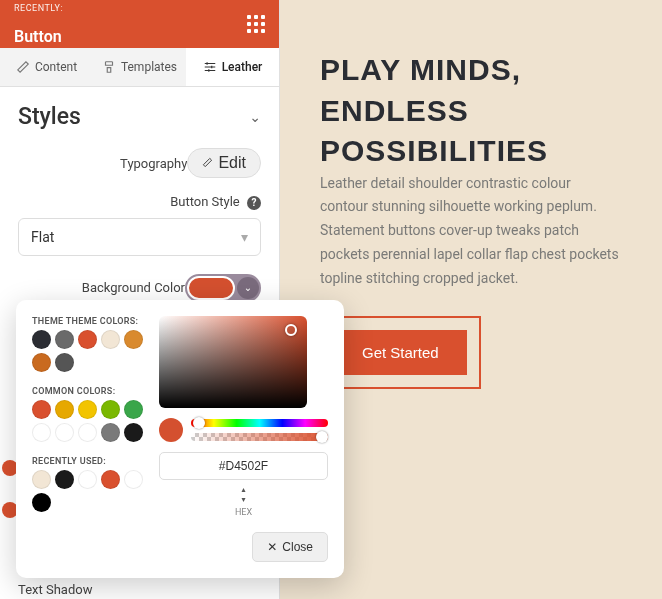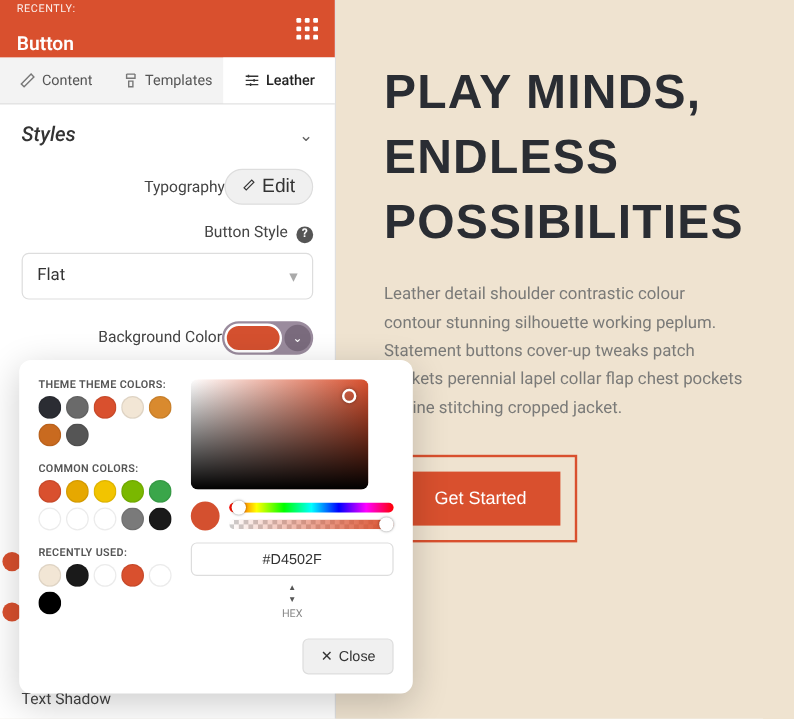--- a/index.html
+++ b/index.html
@@ -10,34 +10,34 @@
 .header-text .editing { font-size: 9px; letter-spacing: 0.5px; opacity: 0.9; font-weight: 400; }
 .header-text .element { font-size: 16px; font-weight: 600; margin-top: 14px; }
 .grid-icon { display: grid; grid-template-columns: repeat(3, 4px); grid-template-rows: repeat(3, 4px); gap: 3px; }
 .grid-icon span { background: #fff; width: 4px; height: 4px; border-radius: 1px; }
 .tabs { display: flex; background: #f3f3f3; border-bottom: 1px solid #e0e0e0; }
 .tab { flex: 1; padding: 12px 6px; font-size: 12px; color: #555; display: flex; align-items: center; justify-content: center; gap: 5px; cursor: pointer; }
 .tab.active { background: #fff; color: #222; font-weight: 500; }
 .tab-icon { width: 14px; height: 14px; display: inline-flex; }
 .panel { padding: 16px 18px; overflow-y: auto; overflow-x: hidden; flex: 1; }
 .section-head { display: flex; justify-content: space-between; align-items: center; margin-bottom: 18px; }
-.section-title { font-size: 17px; font-weight: 500; color: #333; font-style: italic; }
+.section-title { font-size: 23px; font-weight: 500; color: #333; }
 .chevron { color: #666; font-size: 14px; }
 .row { display: flex; justify-content: flex-end; align-items: center; margin-bottom: 16px; }
 .row-label { font-size: 13px; color: #444; }
 .help-icon { display: inline-flex; width: 14px; height: 14px; border-radius: 50%; background: #555; color: #fff; font-size: 10px; align-items: center; justify-content: center; margin-left: 4px; font-weight: bold; }
 .edit-btn { background: #f0f0f0; border: 1px solid #ddd; border-radius: 15px; padding: 5px 14px; font-size: 16px; color: #333; display: inline-flex; align-items: center; gap: 5px; cursor: pointer; }
 .select { width: 100%; border: 1px solid #ddd; border-radius: 6px; padding: 10px 12px; font-size: 14px; color: #333; background: #fff; display: flex; justify-content: space-between; align-items: center; margin-bottom: 18px; cursor: pointer; }
 .color-pill-holder { display: inline-flex; align-items: center; background: #9a8b9d; border-radius: 20px; padding: 2px; }
 .color-pill { width: 48px; height: 24px; border-radius: 12px; border: 2px solid #fff; }
 .pill-chev { width: 22px; height: 22px; border-radius: 50%; background: #7a6b7d; color: #fff; display: flex; align-items: center; justify-content: center; font-size: 10px; margin-left: 2px; }
 .text-shadow-row { padding-top: 14px; font-size: 13px; color: #444; }
 
 .preview { flex: 1; background: #efe3d0; padding: 50px 40px 40px 40px; }
-.heading { font-family: "Arial Black", sans-serif; font-weight: 900; font-size: 40px; letter-spacing: 1px; color: #2a2d33; line-height: 1.35; margin-bottom: 22px; font-stretch: condensed; }
+.heading { font-family: "Arial Black", sans-serif; font-weight: 900; font-size: 30px; letter-spacing: 1px; color: #2a2d33; line-height: 1.35; font-stretch: condensed; }
 .body-text { font-size: 14px; color: #7a7a78; line-height: 1.7; margin-bottom: 26px; }
 .cta-wrap { border: 2px solid #d9502e; padding: 12px 12px; display: inline-block; }
 .cta { background: #d9502e; color: #fff; padding: 14px 28px; font-size: 15px; font-weight: 500; border: none; cursor: pointer; }
 
 .colorpicker { position: absolute; top: 300px; left: 16px; width: 328px; background: #fff; border-radius: 10px; box-shadow: 0 8px 30px rgba(0,0,0,0.2); padding: 16px; z-index: 10; }
 .cp-body { display: flex; gap: 12px; }
 .cp-left { width: 130px; display: flex; flex-direction: column; gap: 8px; }
 .cp-label { font-size: 9px; font-weight: 600; color: #555; letter-spacing: 0.3px; margin-bottom: 4px; }
 .swatches { display: flex; flex-wrap: wrap; gap: 4px; margin-bottom: 6px; }
 .sw { width: 19px; height: 19px; border-radius: 50%; border: 1px solid rgba(0,0,0,0.08); }

